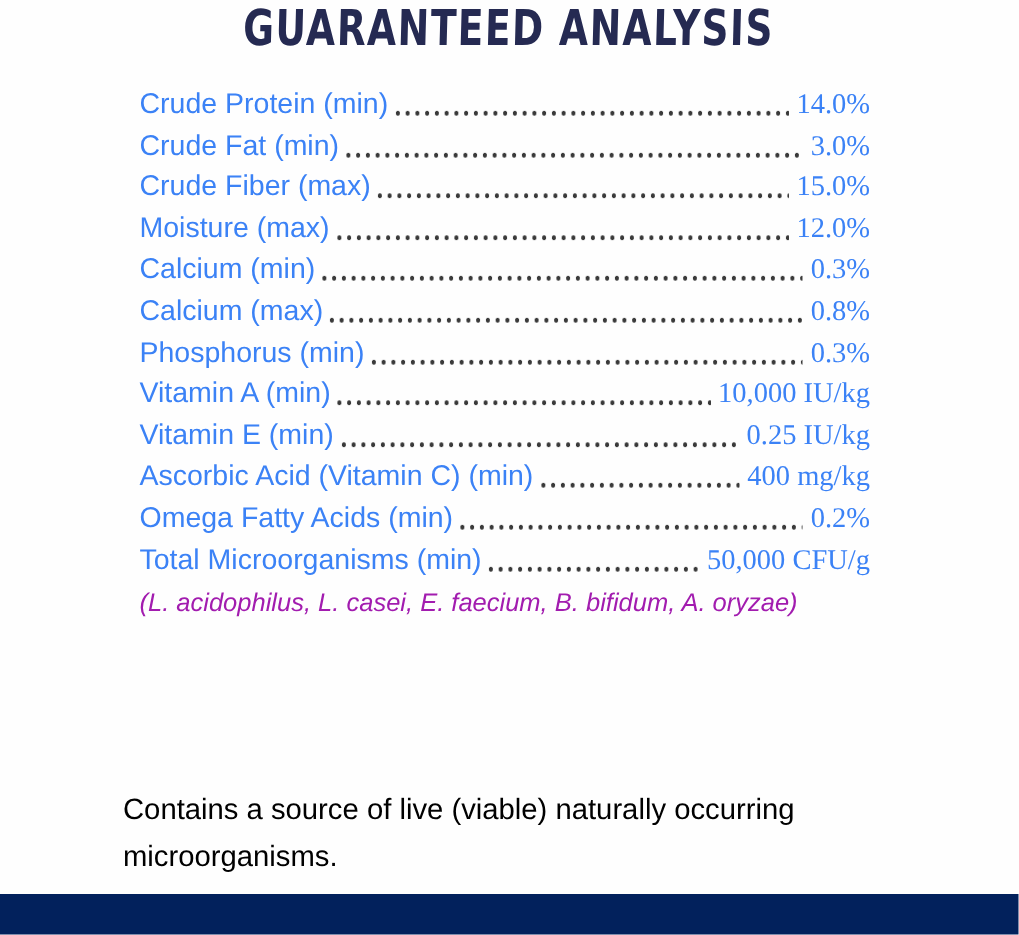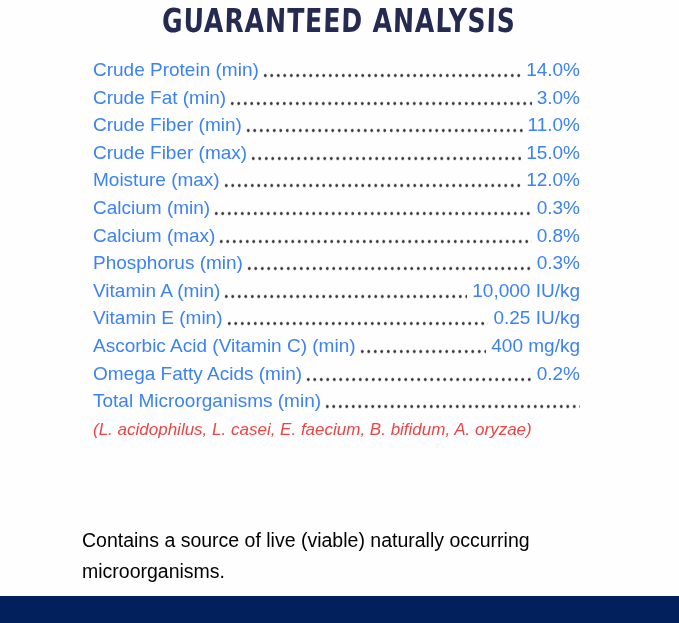--- a/index.html
+++ b/index.html
@@ -33,35 +33,35 @@
   }
   .row {
     display: flex;
     align-items: stretch;
     height: 27.6px;
     font-size: 19px;
     line-height: 27.6px;
     color: #3b82f6;
   }
   .lbl { white-space: nowrap; }
-  .val { white-space: nowrap; margin-left: 5px; }
+  .val { white-space: nowrap; margin-left: 5px; font-family: Liberation Serif, serif; }
   .leader {
     flex: 1;
     margin-left: 3px;
     background-image: radial-gradient(circle, #3a3a3a 1.35px, rgba(0,0,0,0) 1.6px);
     background-size: 6.5px 6.5px;
     background-repeat: repeat-x;
     background-position: left bottom 5px;
   }
   .organisms {
     font-size: 17px;
     font-style: italic;
     line-height: 27px;
     margin-top: 1px;
-    color: #ef4444;
+    color: #a21caf;
     white-space: nowrap;
   }
   .footer-note {
     position: absolute;
     top: 489px;
     left: 82px;
     width: 478px;
     font-size: 19.5px;
     line-height: 31px;
     color: #000000;
@@ -85,25 +85,20 @@
     <span class="leader"></span>
     <span class="val">14.0%</span>
   </div>
 
   <div class="row">
     <span class="lbl">Crude Fat (min)</span>
     <span class="leader"></span>
     <span class="val">3.0%</span>
   </div>
 
-  <div class="row">
-    <span class="lbl">Crude Fiber (min)</span>
-    <span class="leader"></span>
-    <span class="val">11.0%</span>
-  </div>
 
   <div class="row">
     <span class="lbl">Crude Fiber (max)</span>
     <span class="leader"></span>
     <span class="val">15.0%</span>
   </div>
 
   <div class="row">
     <span class="lbl">Moisture (max)</span>
     <span class="leader"></span>
@@ -149,20 +144,21 @@
 
   <div class="row">
     <span class="lbl">Omega Fatty Acids (min)</span>
     <span class="leader"></span>
     <span class="val">0.2%</span>
   </div>
 
   <div class="row">
     <span class="lbl">Total Microorganisms (min)</span>
     <span class="leader"></span>
+    <span class="val">50,000 CFU/g</span>
   </div>
 </div>
   <div class="organisms">(L. acidophilus, L. casei, E. faecium, B. bifidum, A. oryzae)</div>
 </div>
 
 <div class="footer-note">Contains a source of live (viable) naturally occurring microorganisms.</div>
 
 <div class="bottom-bar" style="background: rgb(2, 33, 92);"></div>
 
 </body></html>

